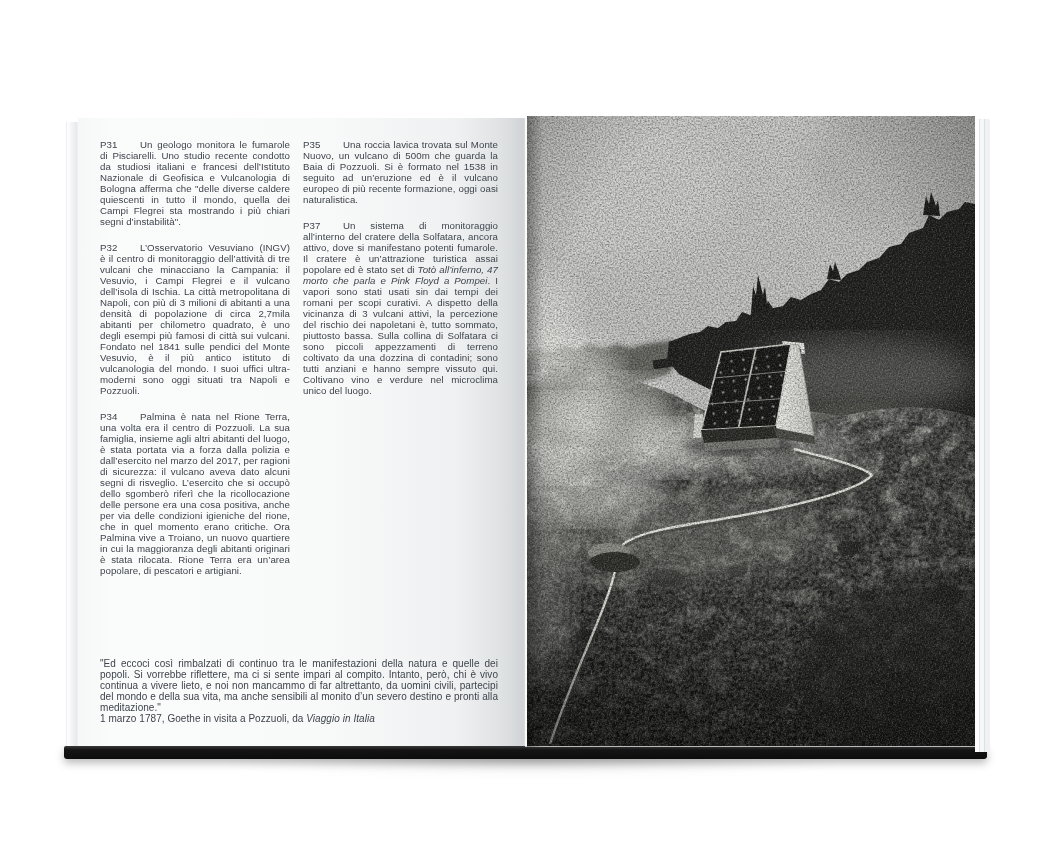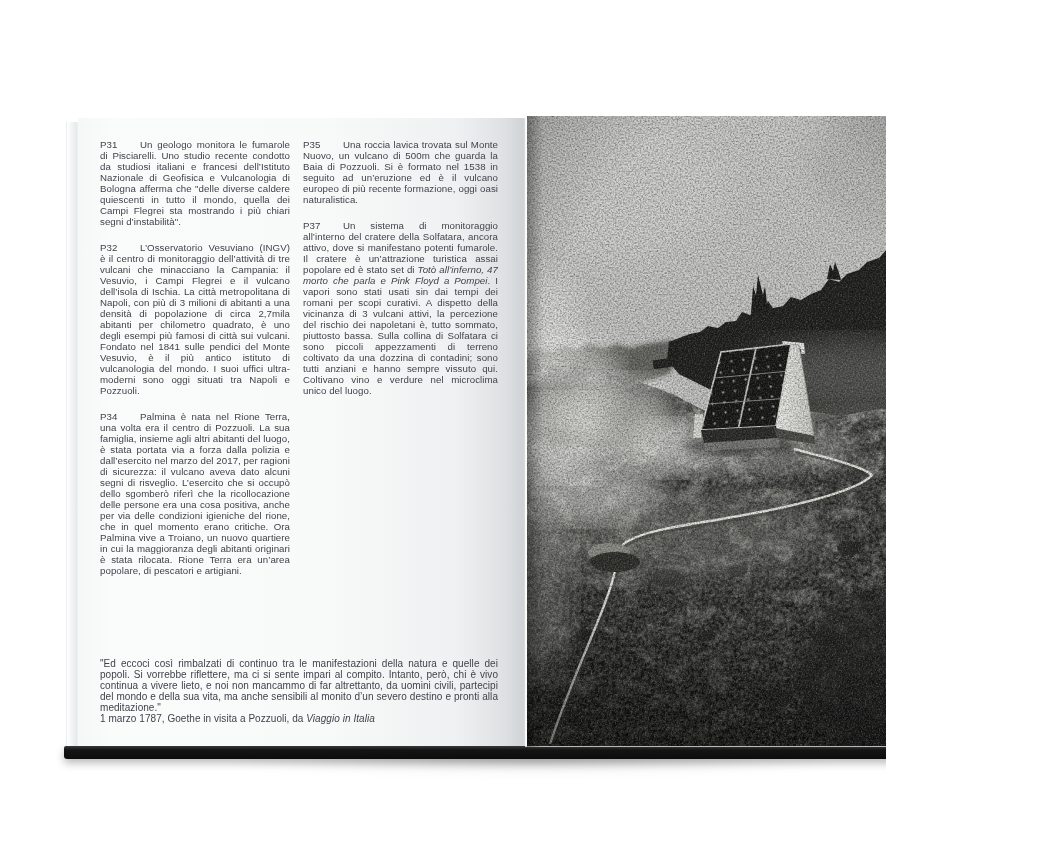--- a/index.html
+++ b/index.html
@@ -1,16 +1,16 @@
 <!DOCTYPE html>
 <html lang="it"><head>
 <meta charset="utf-8">
 <style>
   html,body{margin:0;padding:0;background:#ffffff;}
-  .stage{position:relative;width:886px;height:851px;background:#ffffff;overflow:hidden;
+  .stage{position:relative;width:1063px;height:851px;background:#ffffff;overflow:hidden;
          font-family:"Liberation Sans","DejaVu Sans",sans-serif;}
   
   .book-shadow{position:absolute;left:95px;top:750px;width:875px;height:26px;
     background:radial-gradient(ellipse 50% 50% at 50% 30%,rgba(0,0,0,.30),rgba(0,0,0,0) 72%);
     filter:blur(7px);}
   .book-cover-edge{position:absolute;left:64px;top:746px;width:923px;height:13px;
     background:linear-gradient(180deg,#3a3a3a 0%,#141414 30%,#0c0c0c 100%);
     border-radius:2px 2px 3px 3px;box-shadow:0 4px 9px rgba(0,0,0,.28);}
   .left-edge-stack{position:absolute;left:66px;top:122px;width:12px;height:624px;
     background:linear-gradient(90deg,#ffffff,#f1f3f4 45%,#e7eaec 78%,#f4f5f6);

